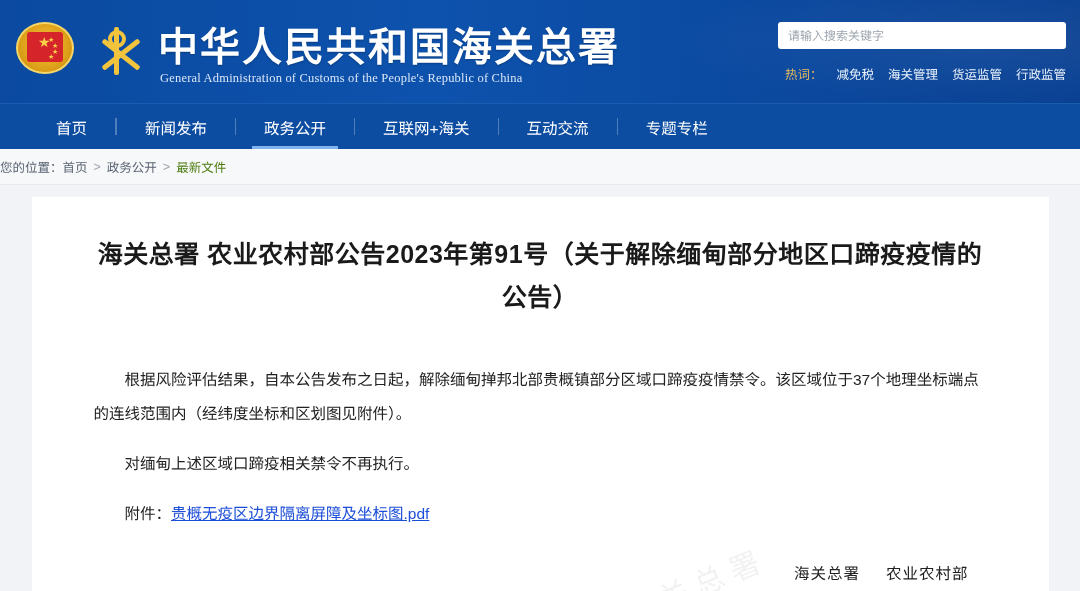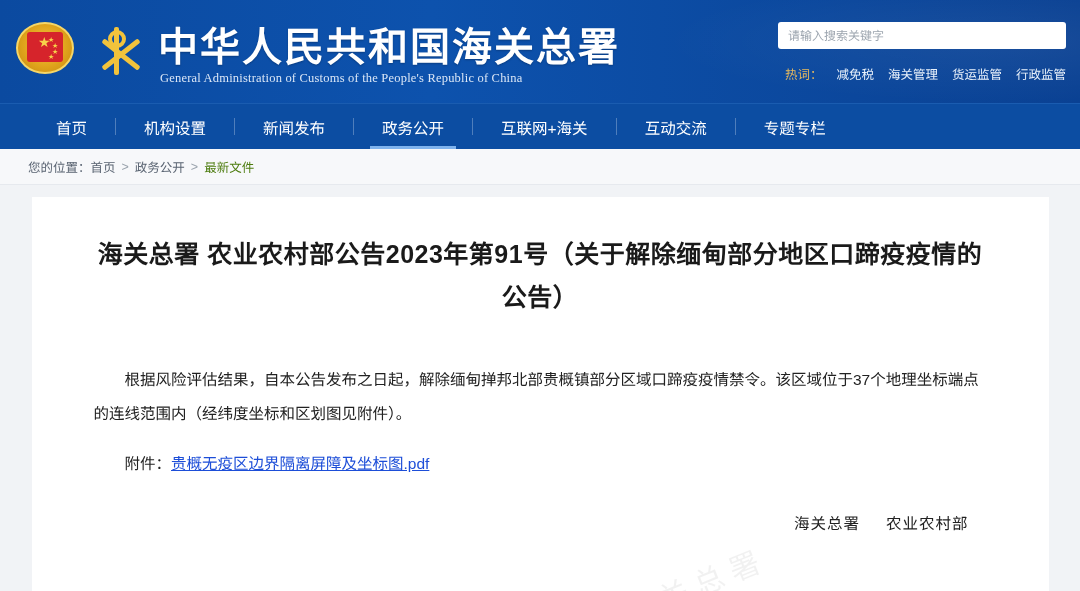--- a/index.html
+++ b/index.html
@@ -174,21 +174,20 @@
   }
 
   
   .breadcrumb-bar {
     width: 1080px;
     height: 36px;
     background: #f7f8fa;
     border-bottom: 1px solid #e6e9ee;
     display: flex;
     align-items: center;
-    padding-left: 28px;
     font-size: 12.5px;
     color: #5a6472;
   }
   .breadcrumb-bar a { color: #5a6472; text-decoration: none; }
   .breadcrumb-bar .sep { margin: 0 6px; color: #9aa3ad; }
   .breadcrumb-bar .current { color: #4d7c0f; }
 
   
   .page-body {
     width: 1080px;
@@ -293,21 +292,20 @@
     <a href="#">海关管理</a>
     <a href="#">货运监管</a>
     <a href="#">行政监管</a>
   </div>
 </div>
 
 <div class="nav">
   <div class="nav-inner">
     <div class="nav-item">首页</div>
     <div class="nav-sep"></div>
-    <div class="nav-item">机构设置</div>
     <div class="nav-sep"></div>
     <div class="nav-item">新闻发布</div>
     <div class="nav-sep"></div>
     <div class="nav-item active">政务公开</div>
     <div class="nav-sep"></div>
     <div class="nav-item">互联网+海关</div>
     <div class="nav-sep"></div>
     <div class="nav-item">互动交流</div>
     <div class="nav-sep"></div>
     <div class="nav-item">专题专栏</div>
@@ -324,20 +322,21 @@
 </div>
 
 <div class="page-body">
   <div class="doc-card">
 
     <div class="watermark">中华人民共和国海关总署</div>
 
     <h1 class="doc-title">海关总署 农业农村部公告2023年第91号（关于解除缅甸部分地区口蹄疫疫情的公告）</h1>
 
     <p class="doc-p">根据风险评估结果，自本公告发布之日起，解除缅甸掸邦北部贵概镇部分区域口蹄疫疫情禁令。该区域位于37个地理坐标端点的连线范围内（经纬度坐标和区划图见附件）。</p>
+    <p class="doc-p">对缅甸上述区域口蹄疫相关禁令不再执行。</p>
 
     <p class="doc-attach">
       <span>附件：</span><a href="#">贵概无疫区边界隔离屏障及坐标图.pdf</a>
     </p>
 
     <div class="signature">
       <div class="org">
         <span>海关总署</span><span class="gap"></span><span>农业农村部</span>
       </div>
 

